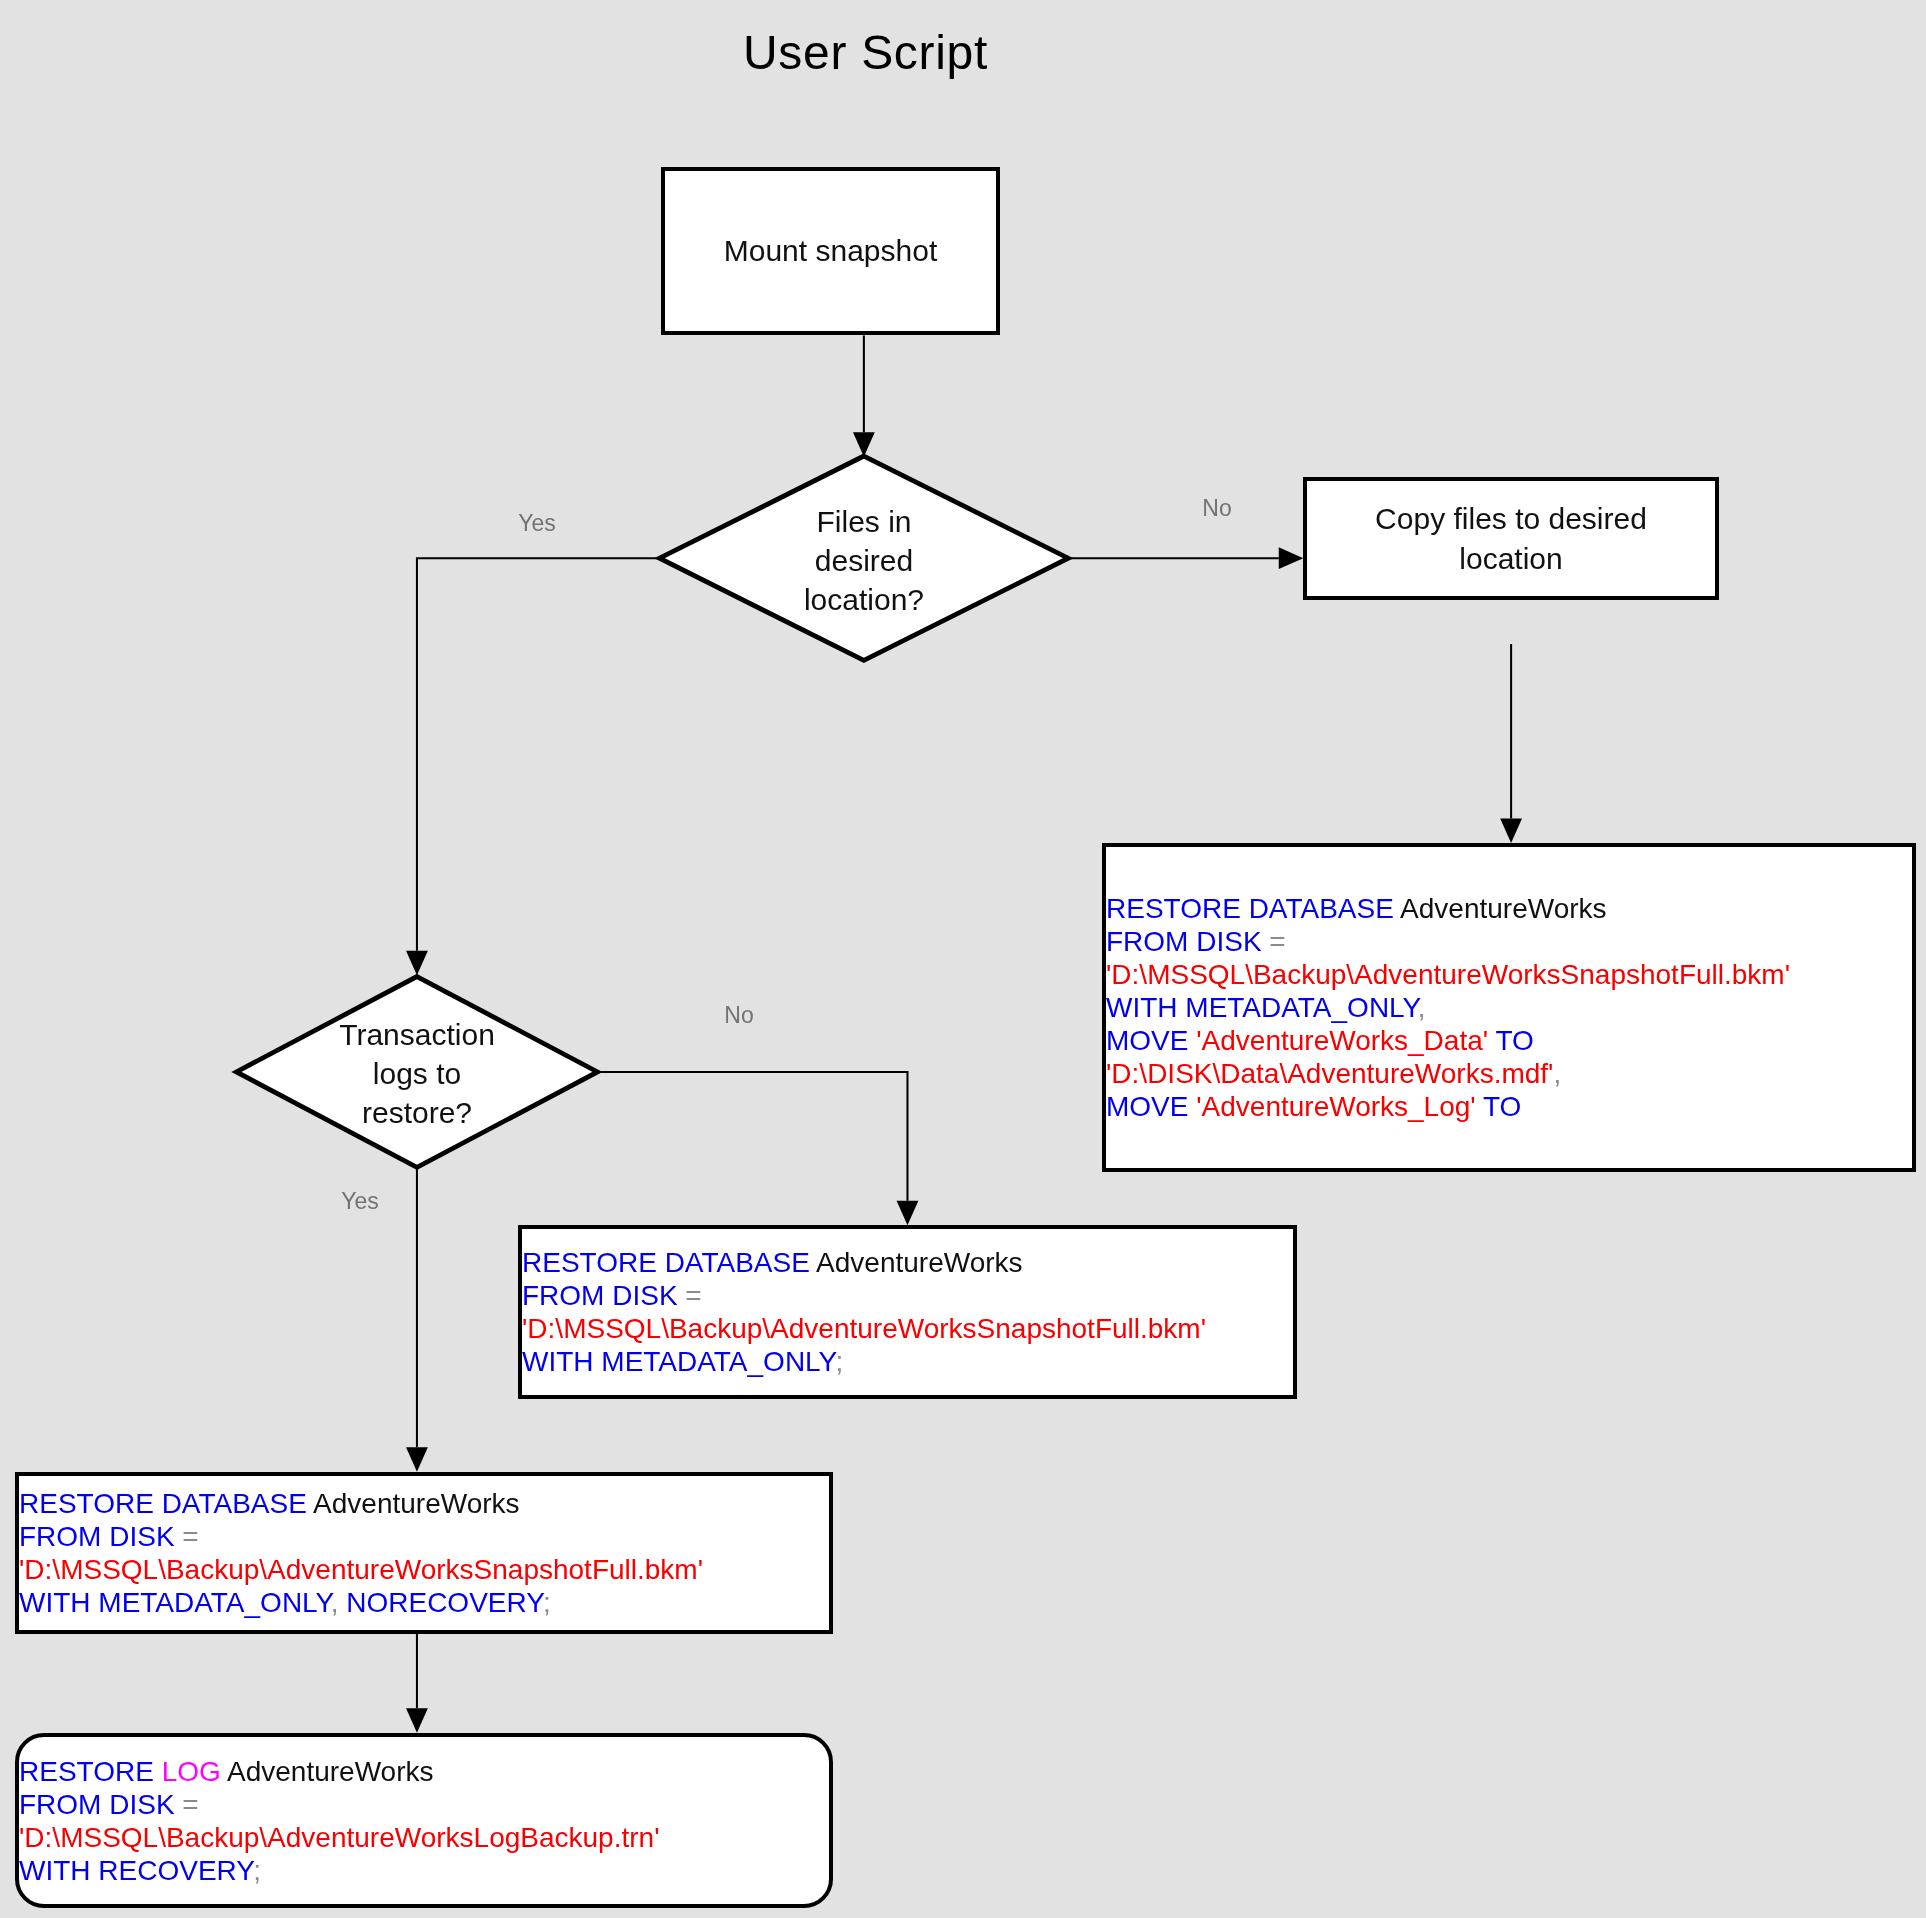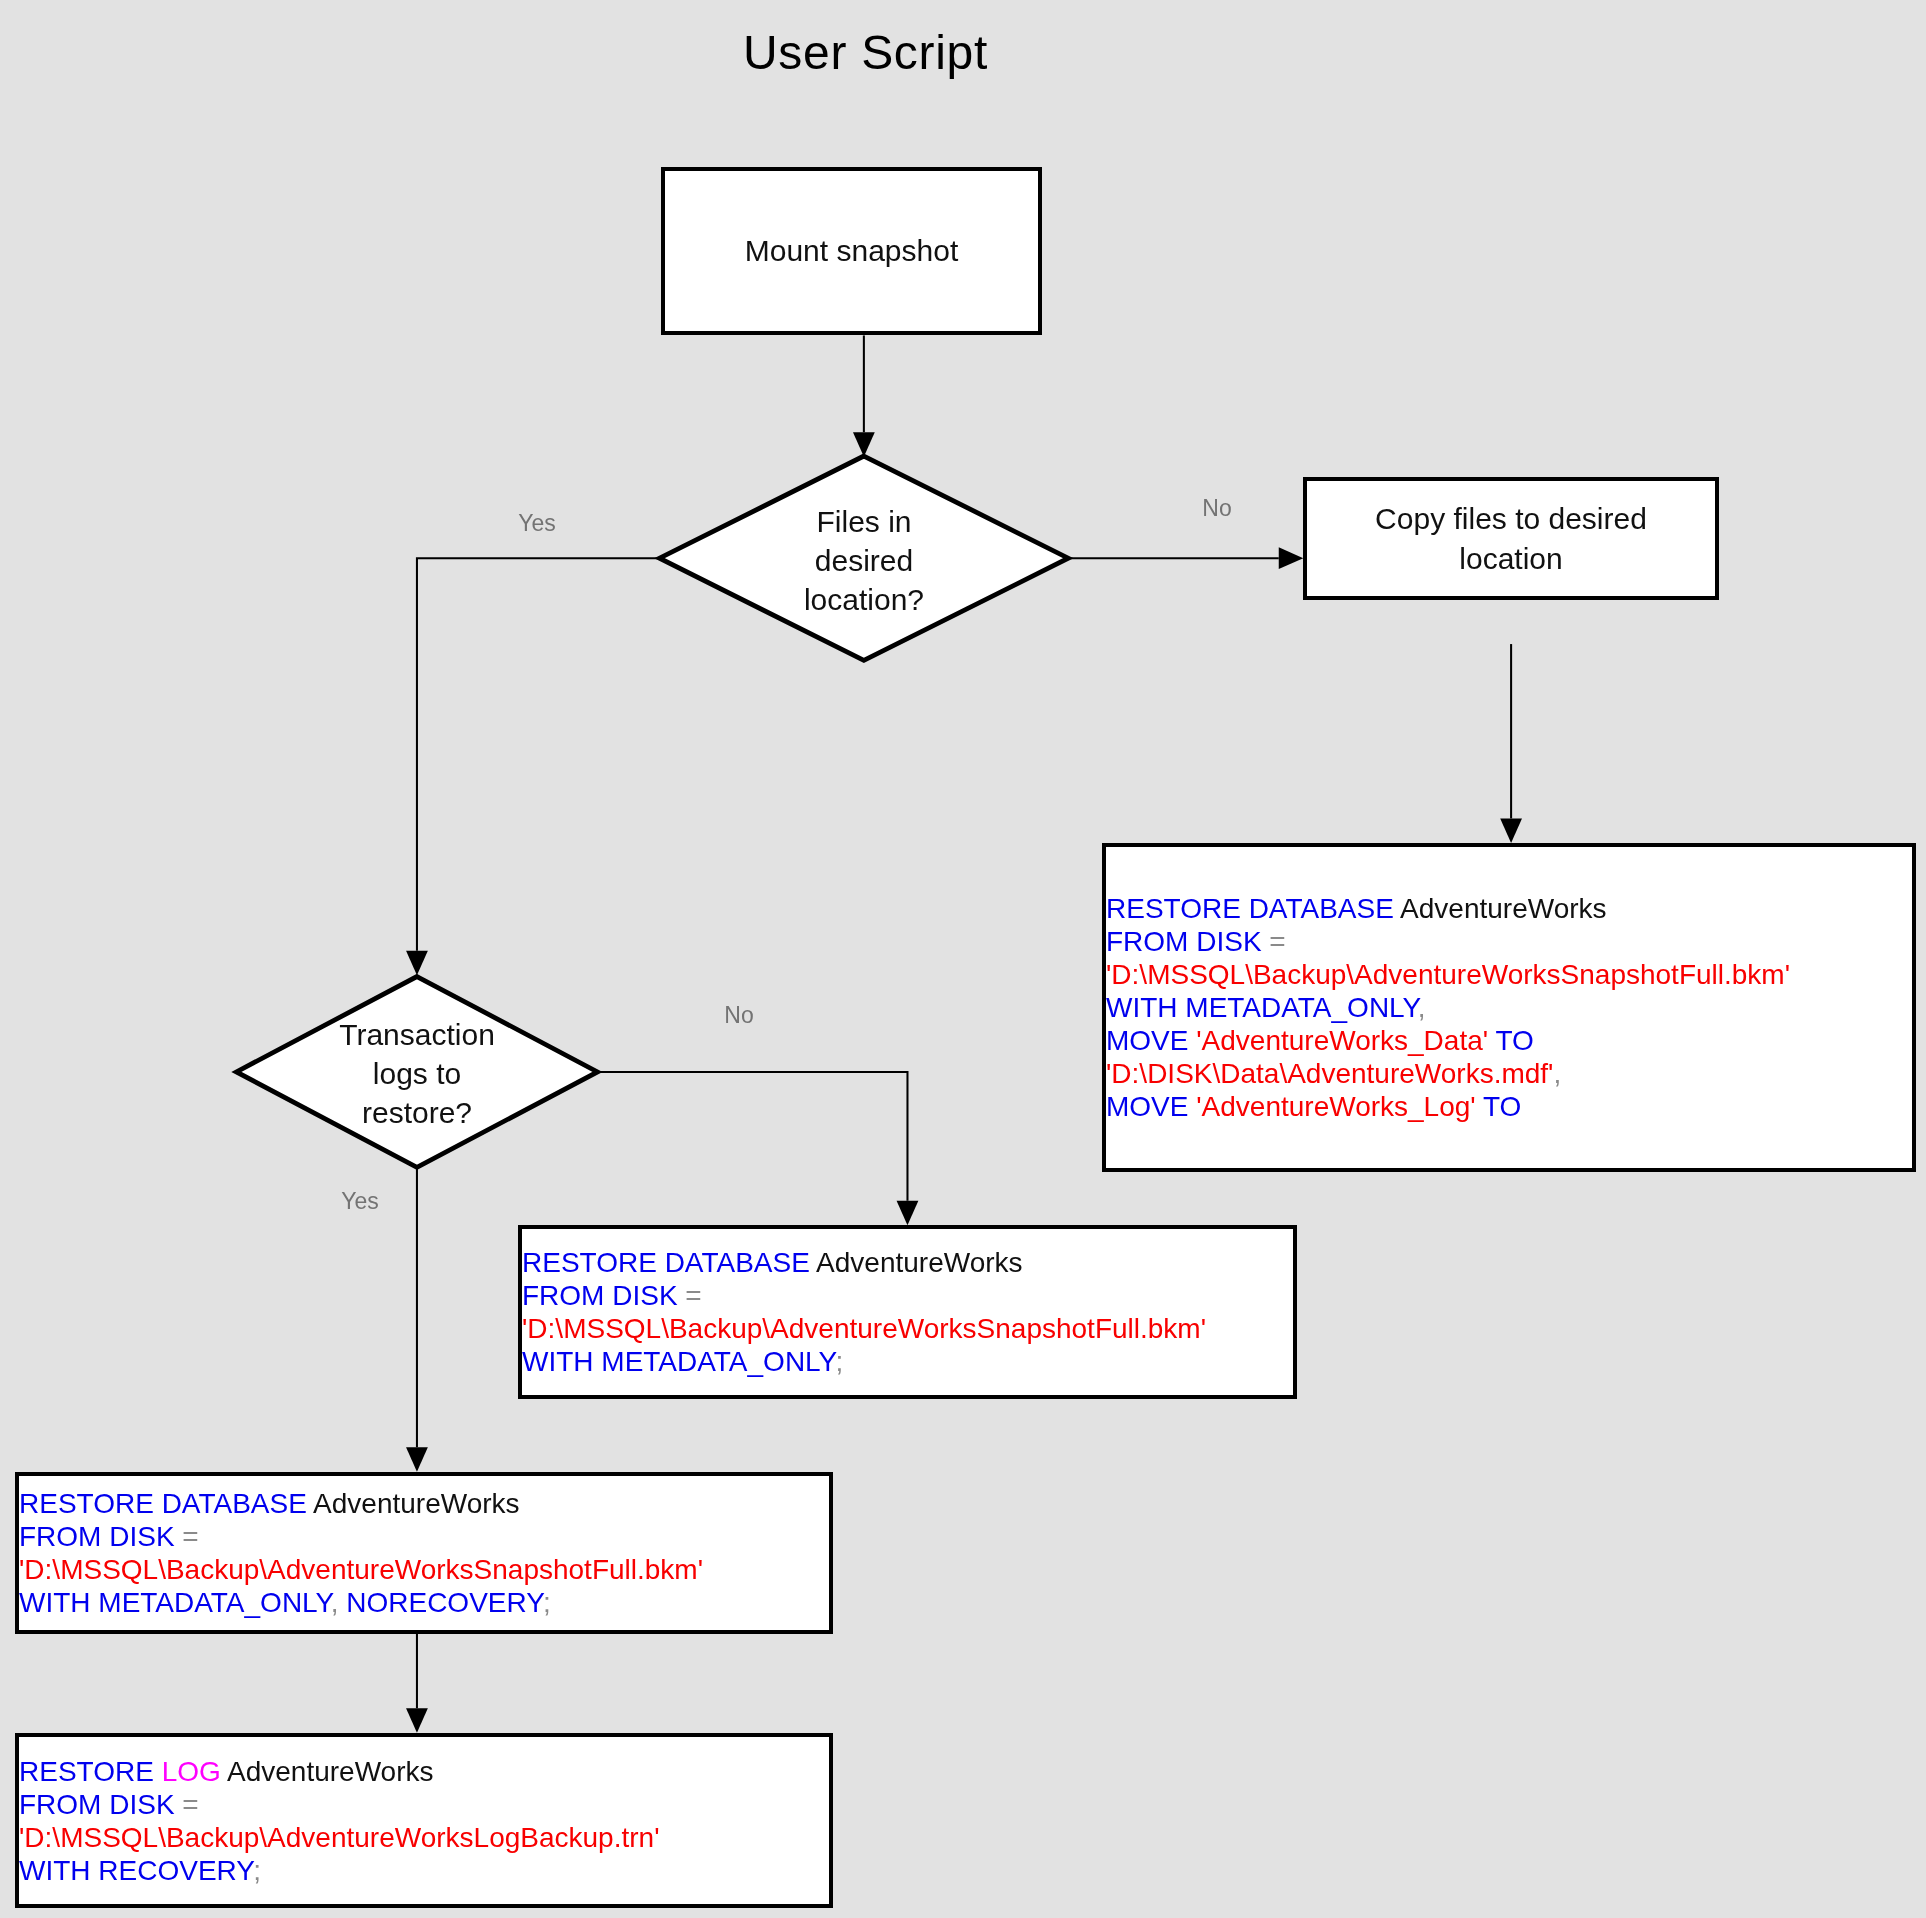--- a/index.html
+++ b/index.html
@@ -87,21 +87,21 @@
 
     <line class="edge" x1="612" y1="2398" x2="612" y2="2507"></line>
     <polygon class="arrowhead" points="596,2507 628,2507 612,2543"></polygon>
 
     <polygon class="diamond" points="1268,669 1568,819 1268,969 968,819"></polygon>
     <polygon class="diamond" points="612,1433 877,1573 612,1713 347,1573"></polygon>
   </svg>
 
   <div class="page-title">User Script</div>
 
-  <div class="proc-box" style="left:661px;top:167px;width:381px;height:168px;">
+  <div class="proc-box" style="left:661px;top:167px;width:339px;height:168px;">
     <span>Mount snapshot</span>
   </div>
 
   <div class="diamond-label" style="left:864px;top:560px;">Files in
 desired
 location?</div>
 
   <div class="proc-box" style="left:1303px;top:477px;width:416px;height:123px;">
     <span>Copy files to desired
 location</span>
@@ -133,21 +133,21 @@
       <div class="code-line"><span class="tok-kw">WITH METADATA_ONLY</span><span class="tok-op">;</span></div>
     </div>
 
   <div class="code-box" style="left:15px;top:1472px;width:818px;height:162px;">
       <div class="code-line"><span class="tok-kw">RESTORE DATABASE </span><span class="tok-id">AdventureWorks</span></div>
       <div class="code-line"><span class="tok-kw">FROM DISK </span><span class="tok-op">=</span></div>
       <div class="code-line"><span class="tok-str">'D:\MSSQL\Backup\AdventureWorksSnapshotFull.bkm'</span></div>
       <div class="code-line"><span class="tok-kw">WITH METADATA_ONLY</span><span class="tok-op">, </span><span class="tok-kw">NORECOVERY</span><span class="tok-op">;</span></div>
     </div>
 
-  <div class="code-box" style="left:15px;top:1733px;width:818px;height:175px;">
+  <div class="code-box" style="left:15px;top:1733px;width:818px;height:175px;border-radius:29px;">
       <div class="code-line"><span class="tok-kw">RESTORE </span><span class="tok-log">LOG </span><span class="tok-id">AdventureWorks</span></div>
       <div class="code-line"><span class="tok-kw">FROM DISK </span><span class="tok-op">=</span></div>
       <div class="code-line"><span class="tok-str">'D:\MSSQL\Backup\AdventureWorksLogBackup.trn'</span></div>
       <div class="code-line"><span class="tok-kw">WITH RECOVERY</span><span class="tok-op">;</span></div>
     </div>
 
 </div>
 
 
 </body></html>

